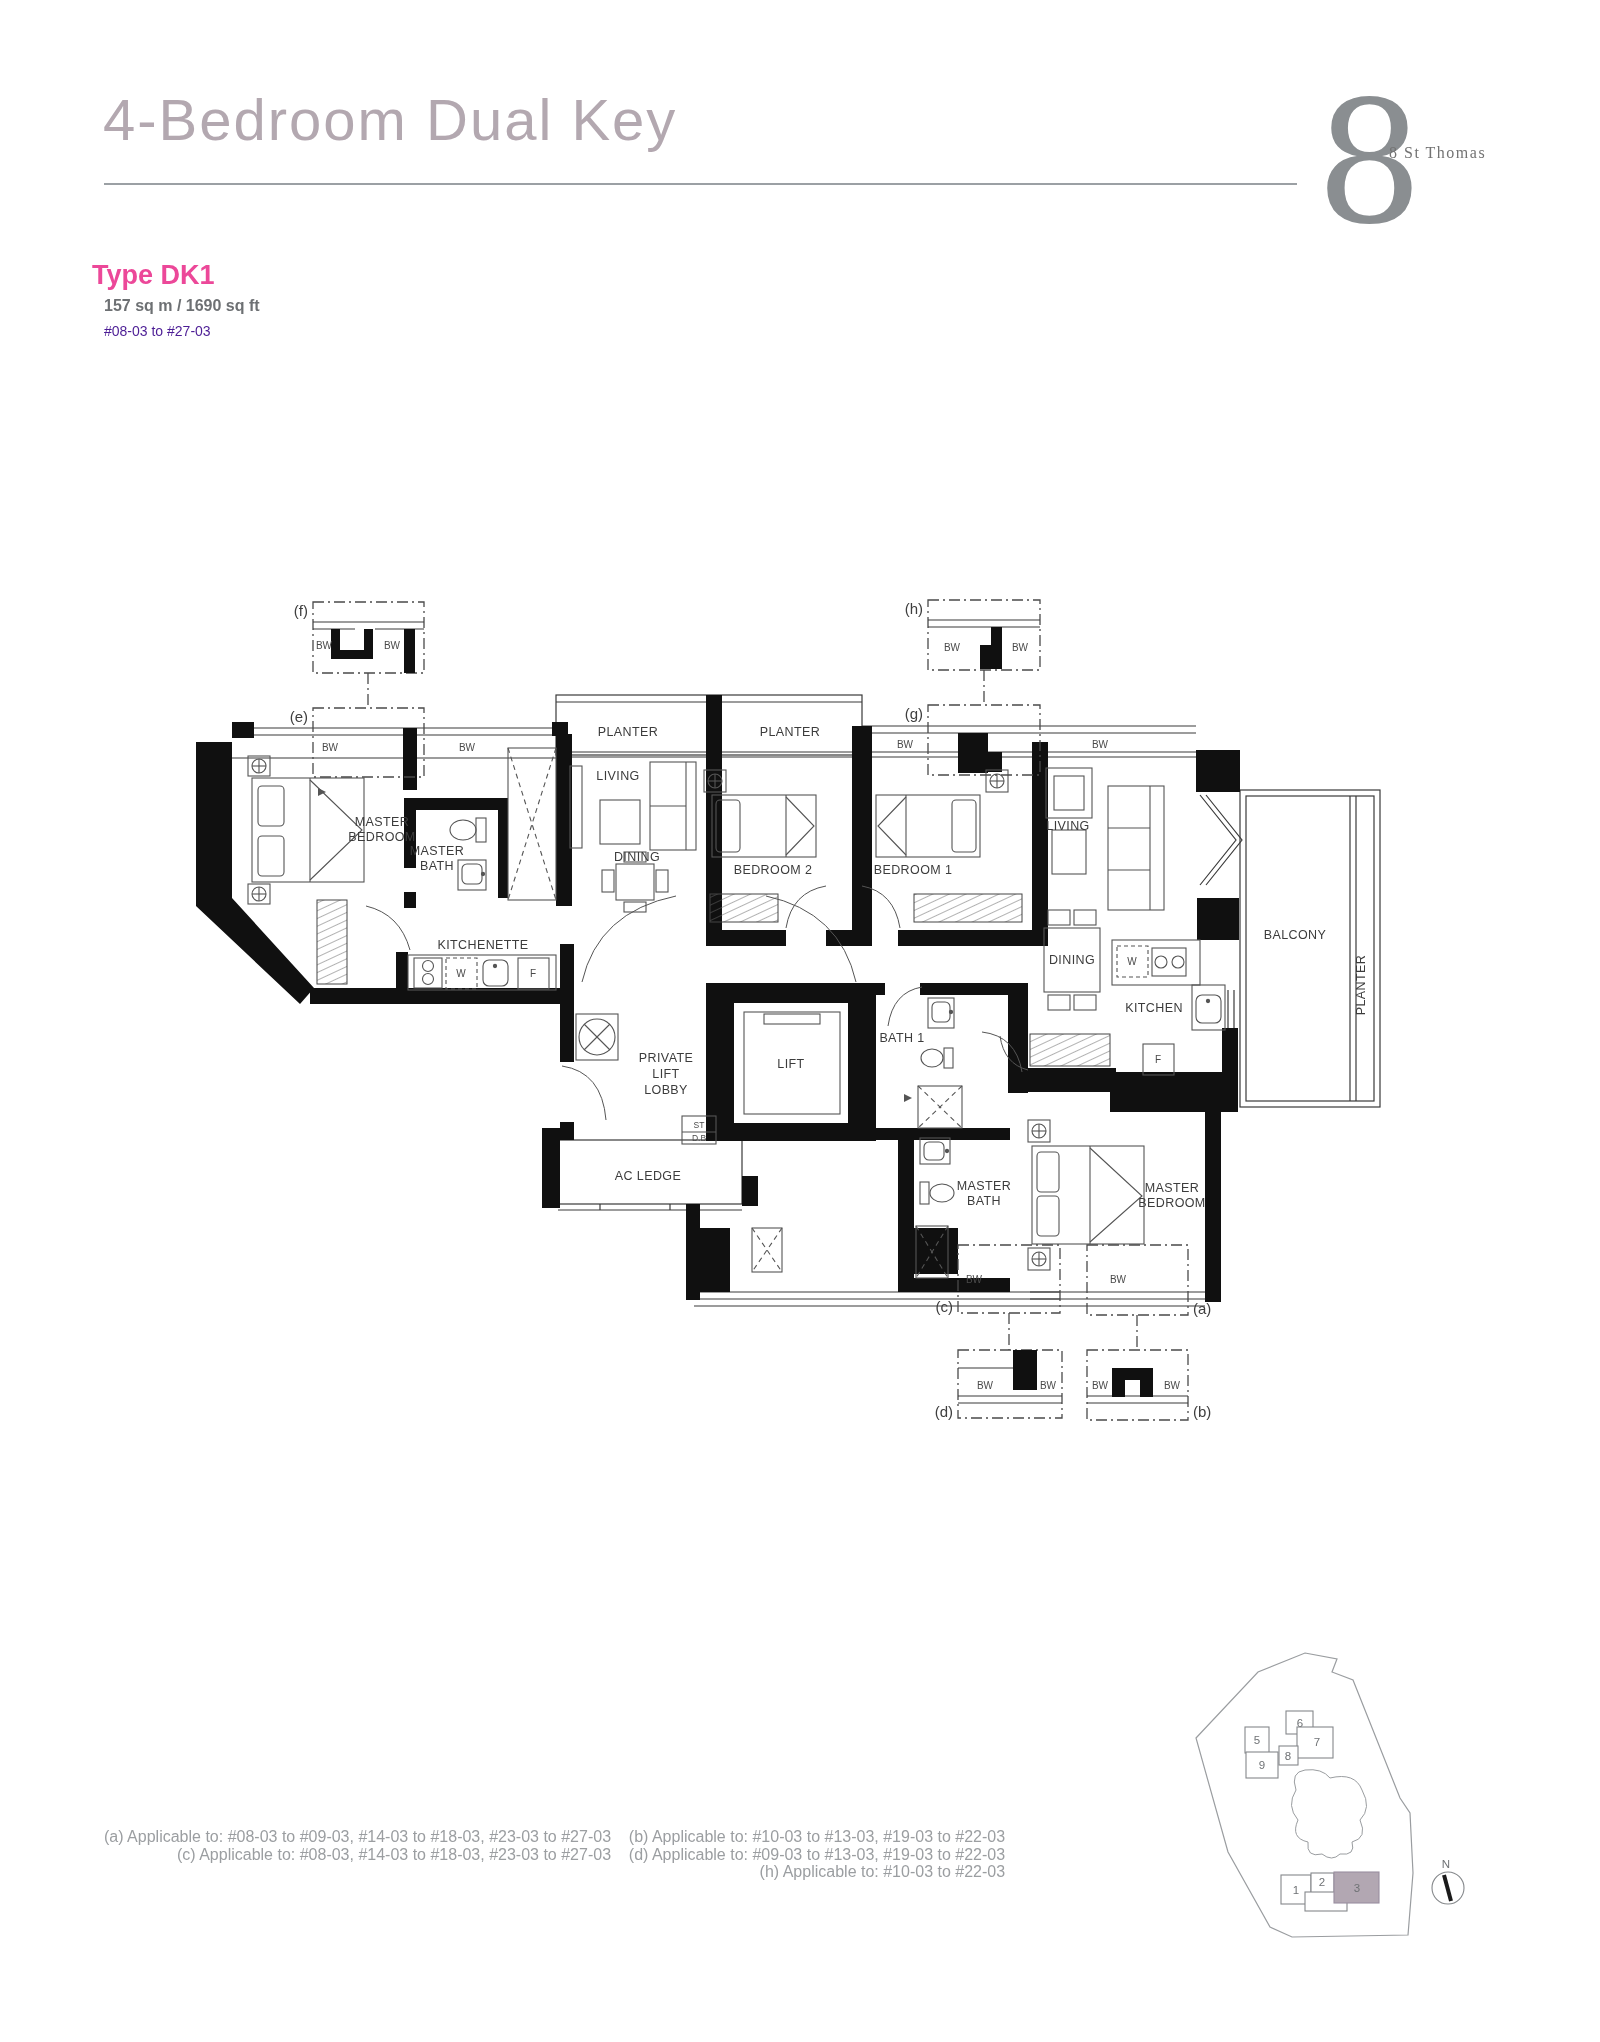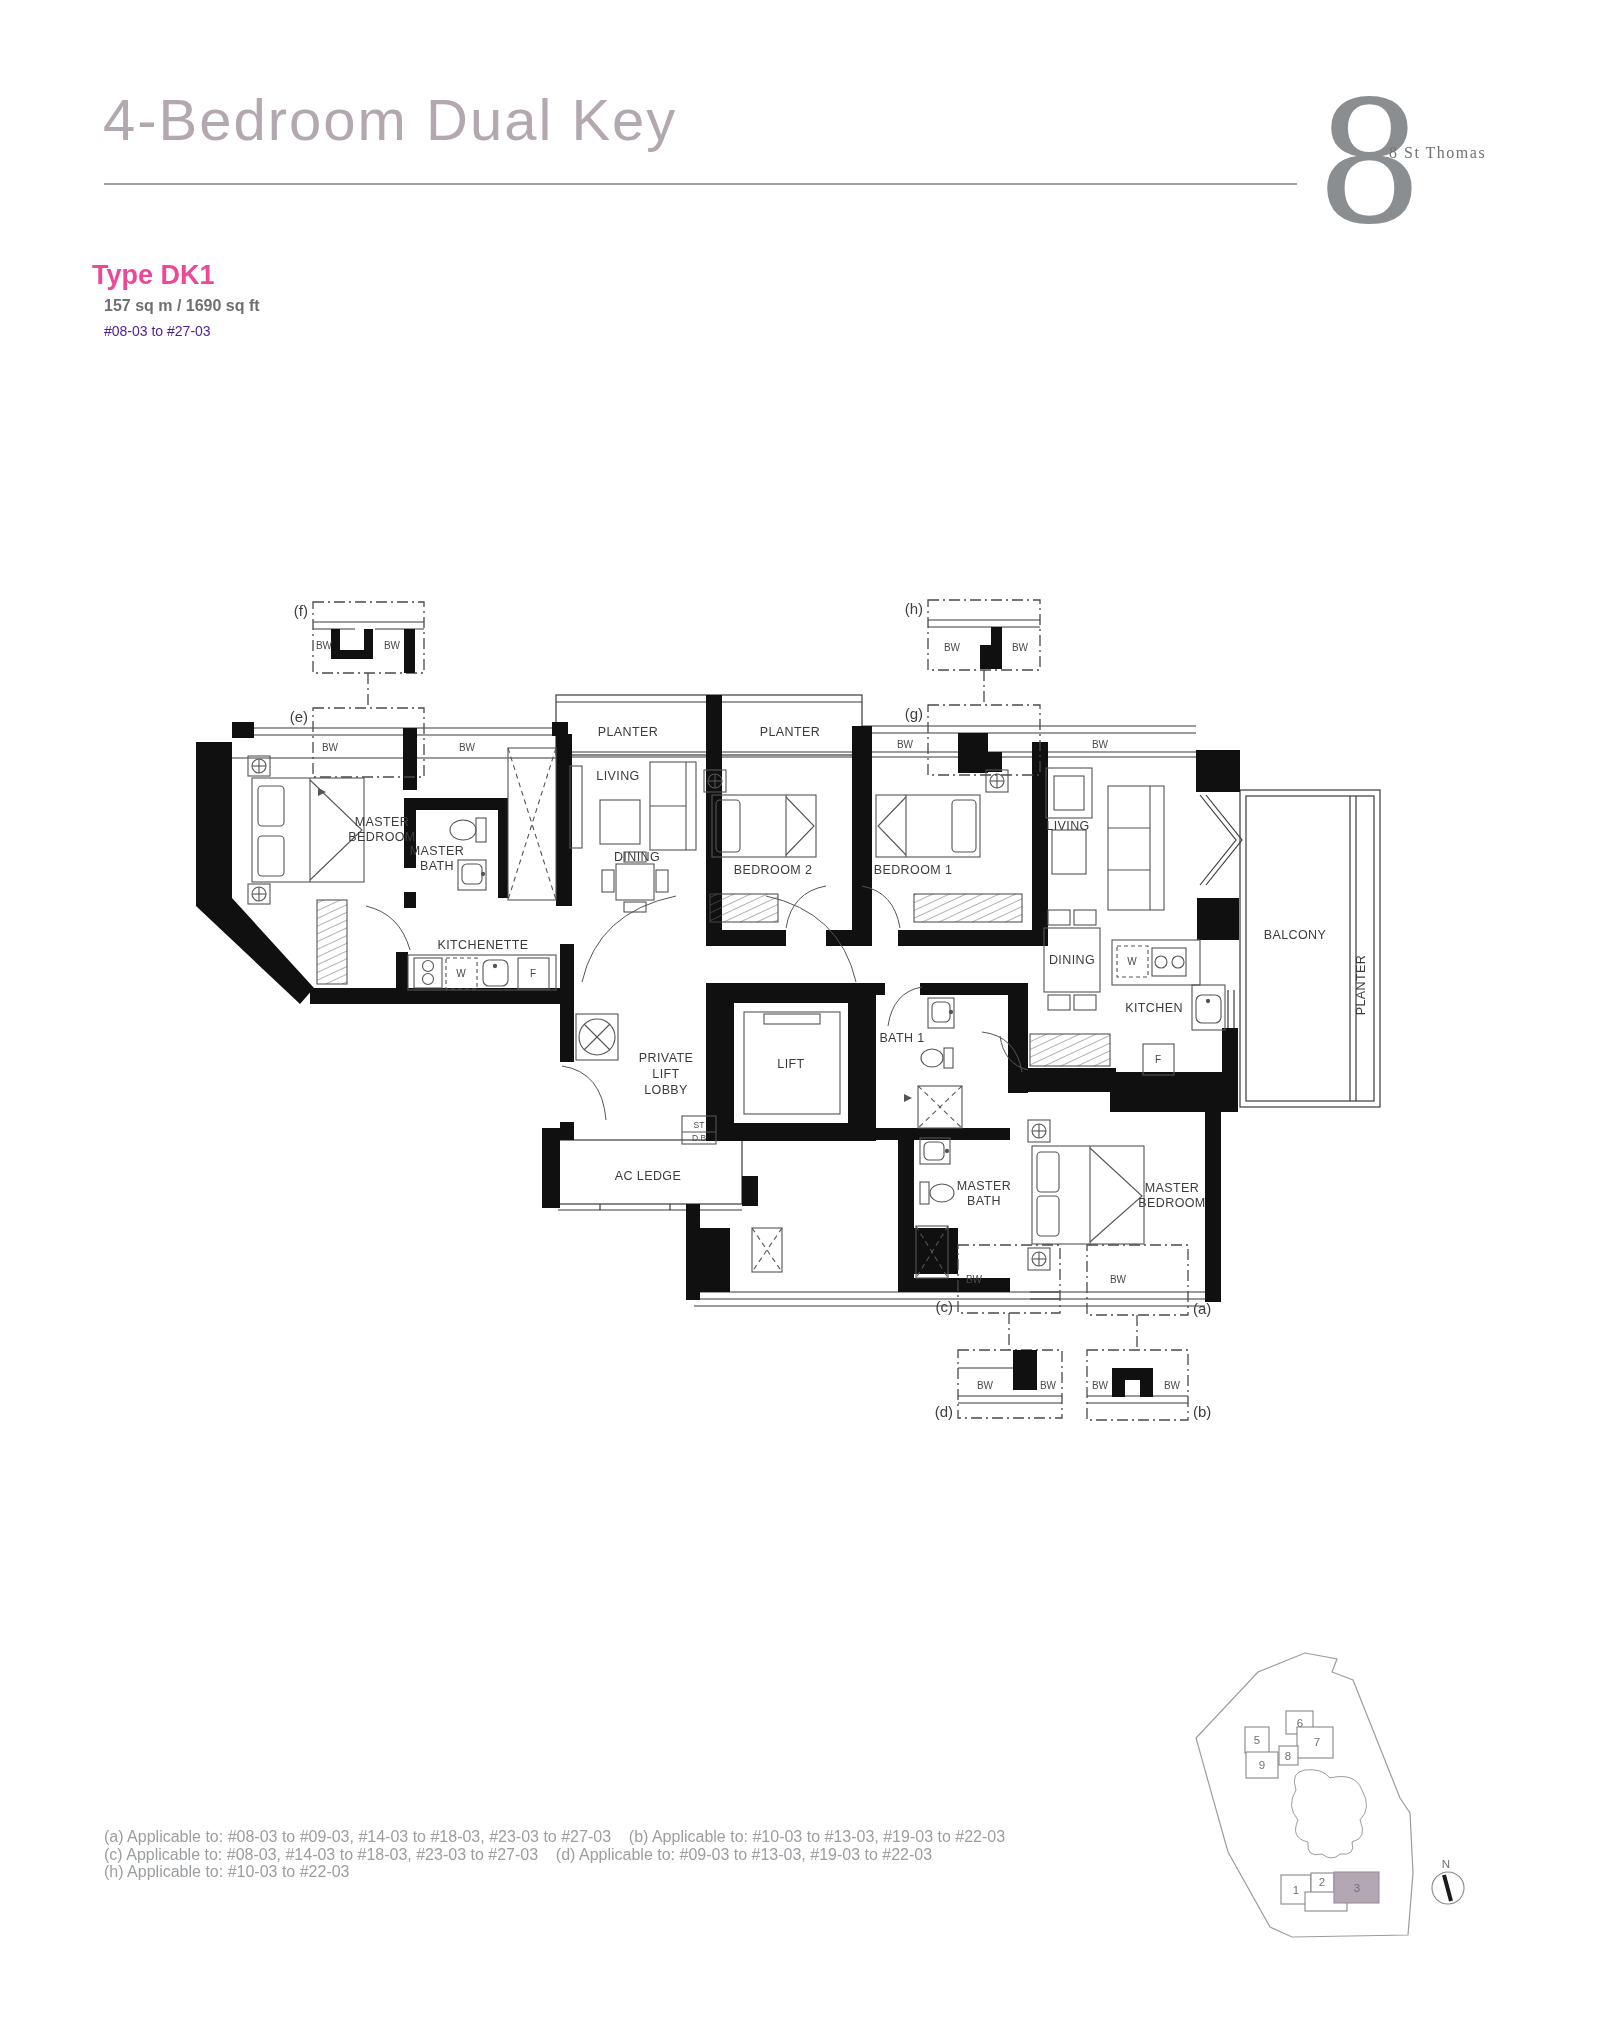--- a/index.html
+++ b/index.html
@@ -1,17 +1,17 @@
 <!DOCTYPE html>
 <html><head>
 <meta charset="utf-8">
 <style>
   html,body{margin:0;padding:0;background:#e8e8e8;}
   .page{position:relative;width:1600px;height:2042px;background:#ffffff;margin:0 auto;
-        font-family:"Liberation Sans",sans-serif;overflow:hidden;}
+        font-family:"Liberation Sans",sans-serif;overflow:hidden;text-align:right;}
   .page-title{position:absolute;left:103px;top:86px;font-size:58px;letter-spacing:2px;
         color:#b3a8b0;font-weight:400;}
   .title-rule{position:absolute;left:104px;top:183px;width:1193px;height:2px;background:#9ba0a4;}
   .brand{position:absolute;left:1310px;top:92px;width:220px;height:170px;}
   .brand-numeral{position:absolute;left:6px;top:-28px;font-family:"DejaVu Serif",serif;
         font-size:168px;line-height:1.2;color:#8a8e91;}
   .brand-name{position:absolute;left:58px;top:52px;font-family:"Liberation Serif",serif;
         font-size:16px;letter-spacing:1.5px;color:#737373;background:rgba(255,255,255,.0);margin-left:21px;}
   .unit-type{position:absolute;left:92px;top:260px;font-size:27px;font-weight:bold;color:#ec4899;}
   .unit-area{position:absolute;left:104px;top:297px;font-size:16px;font-weight:bold;color:#6d7073;}

